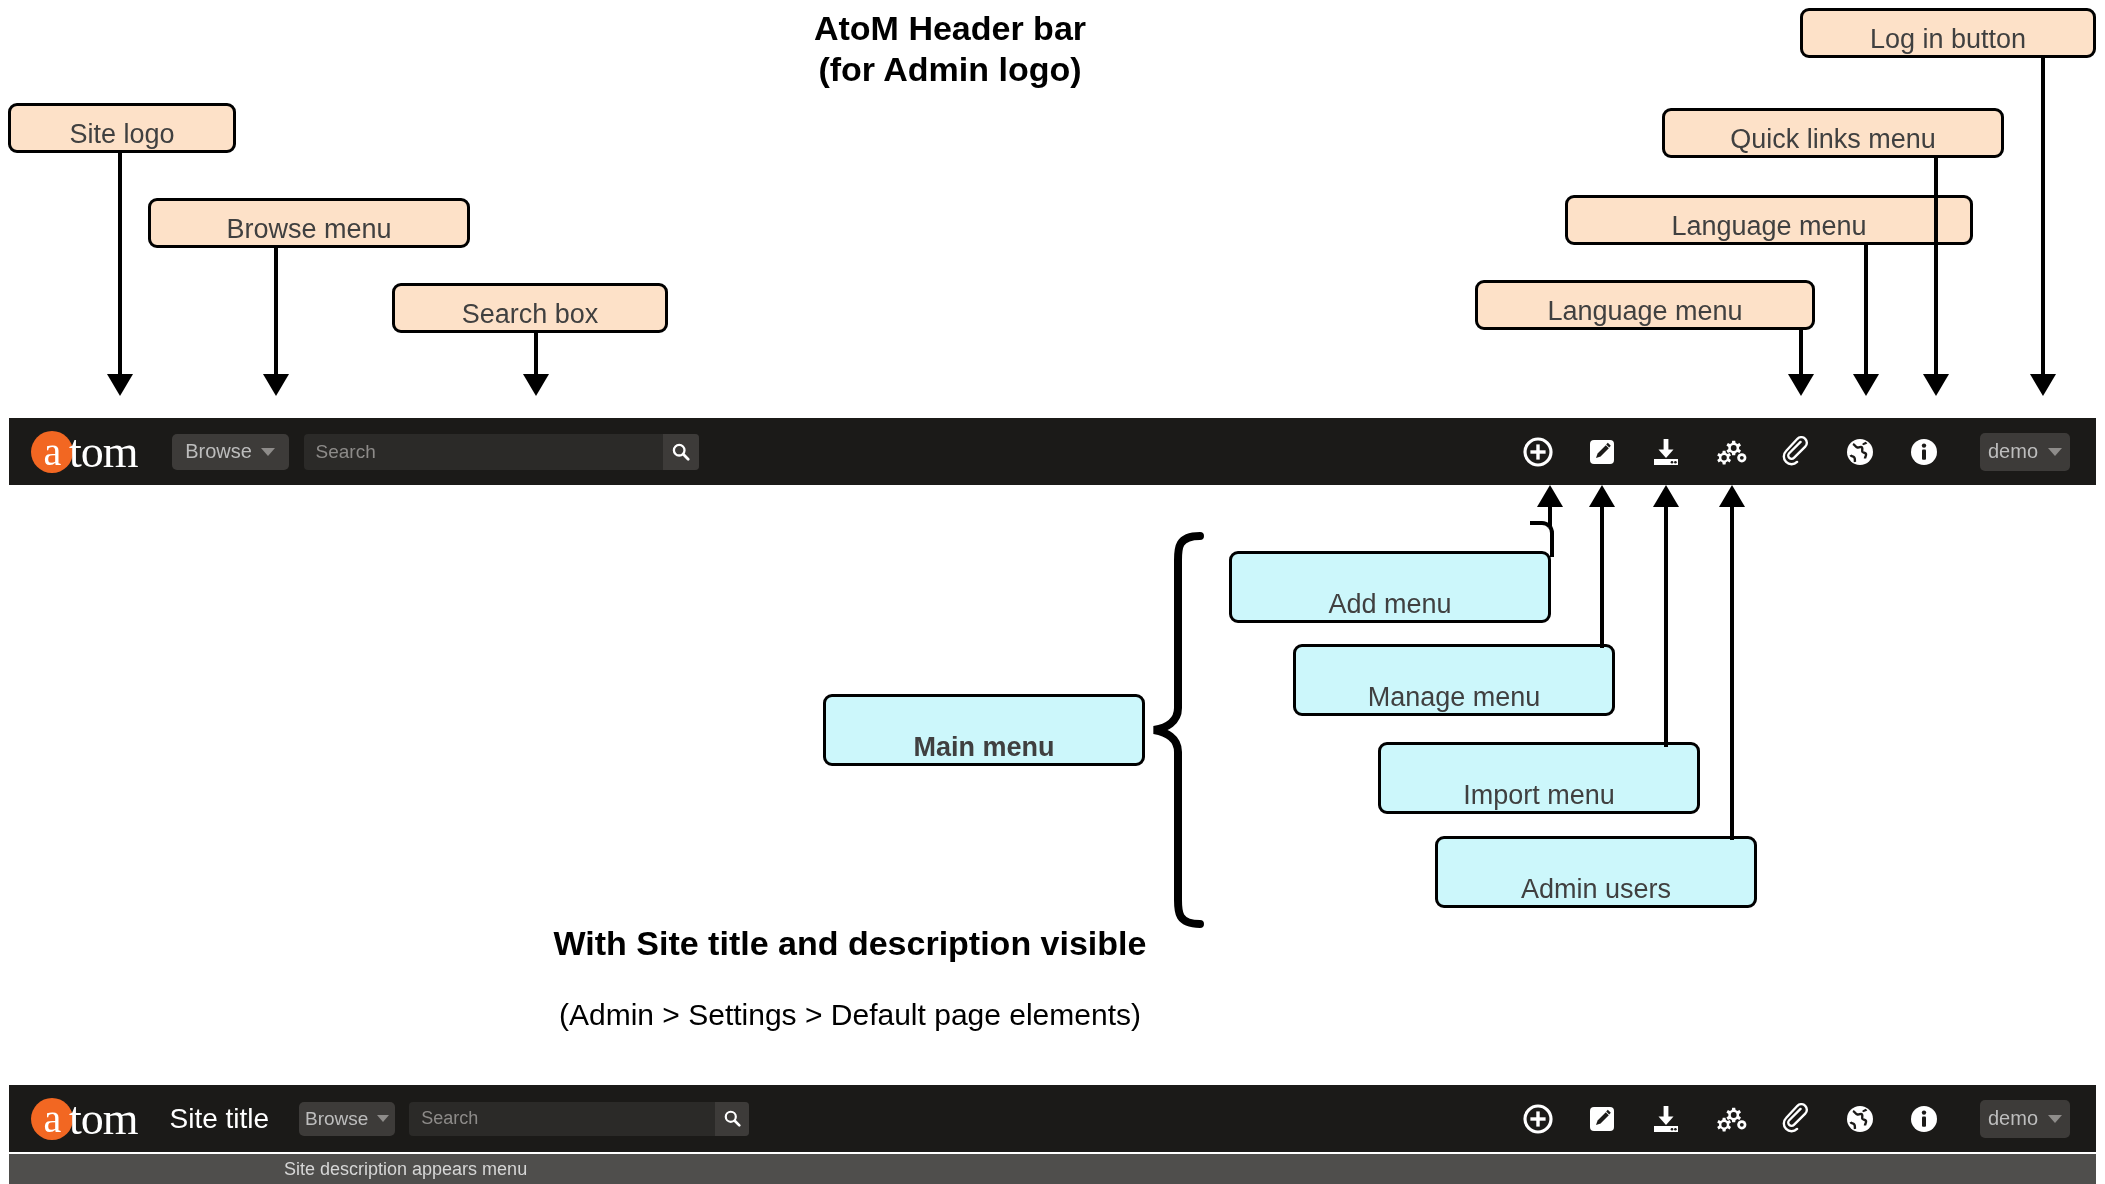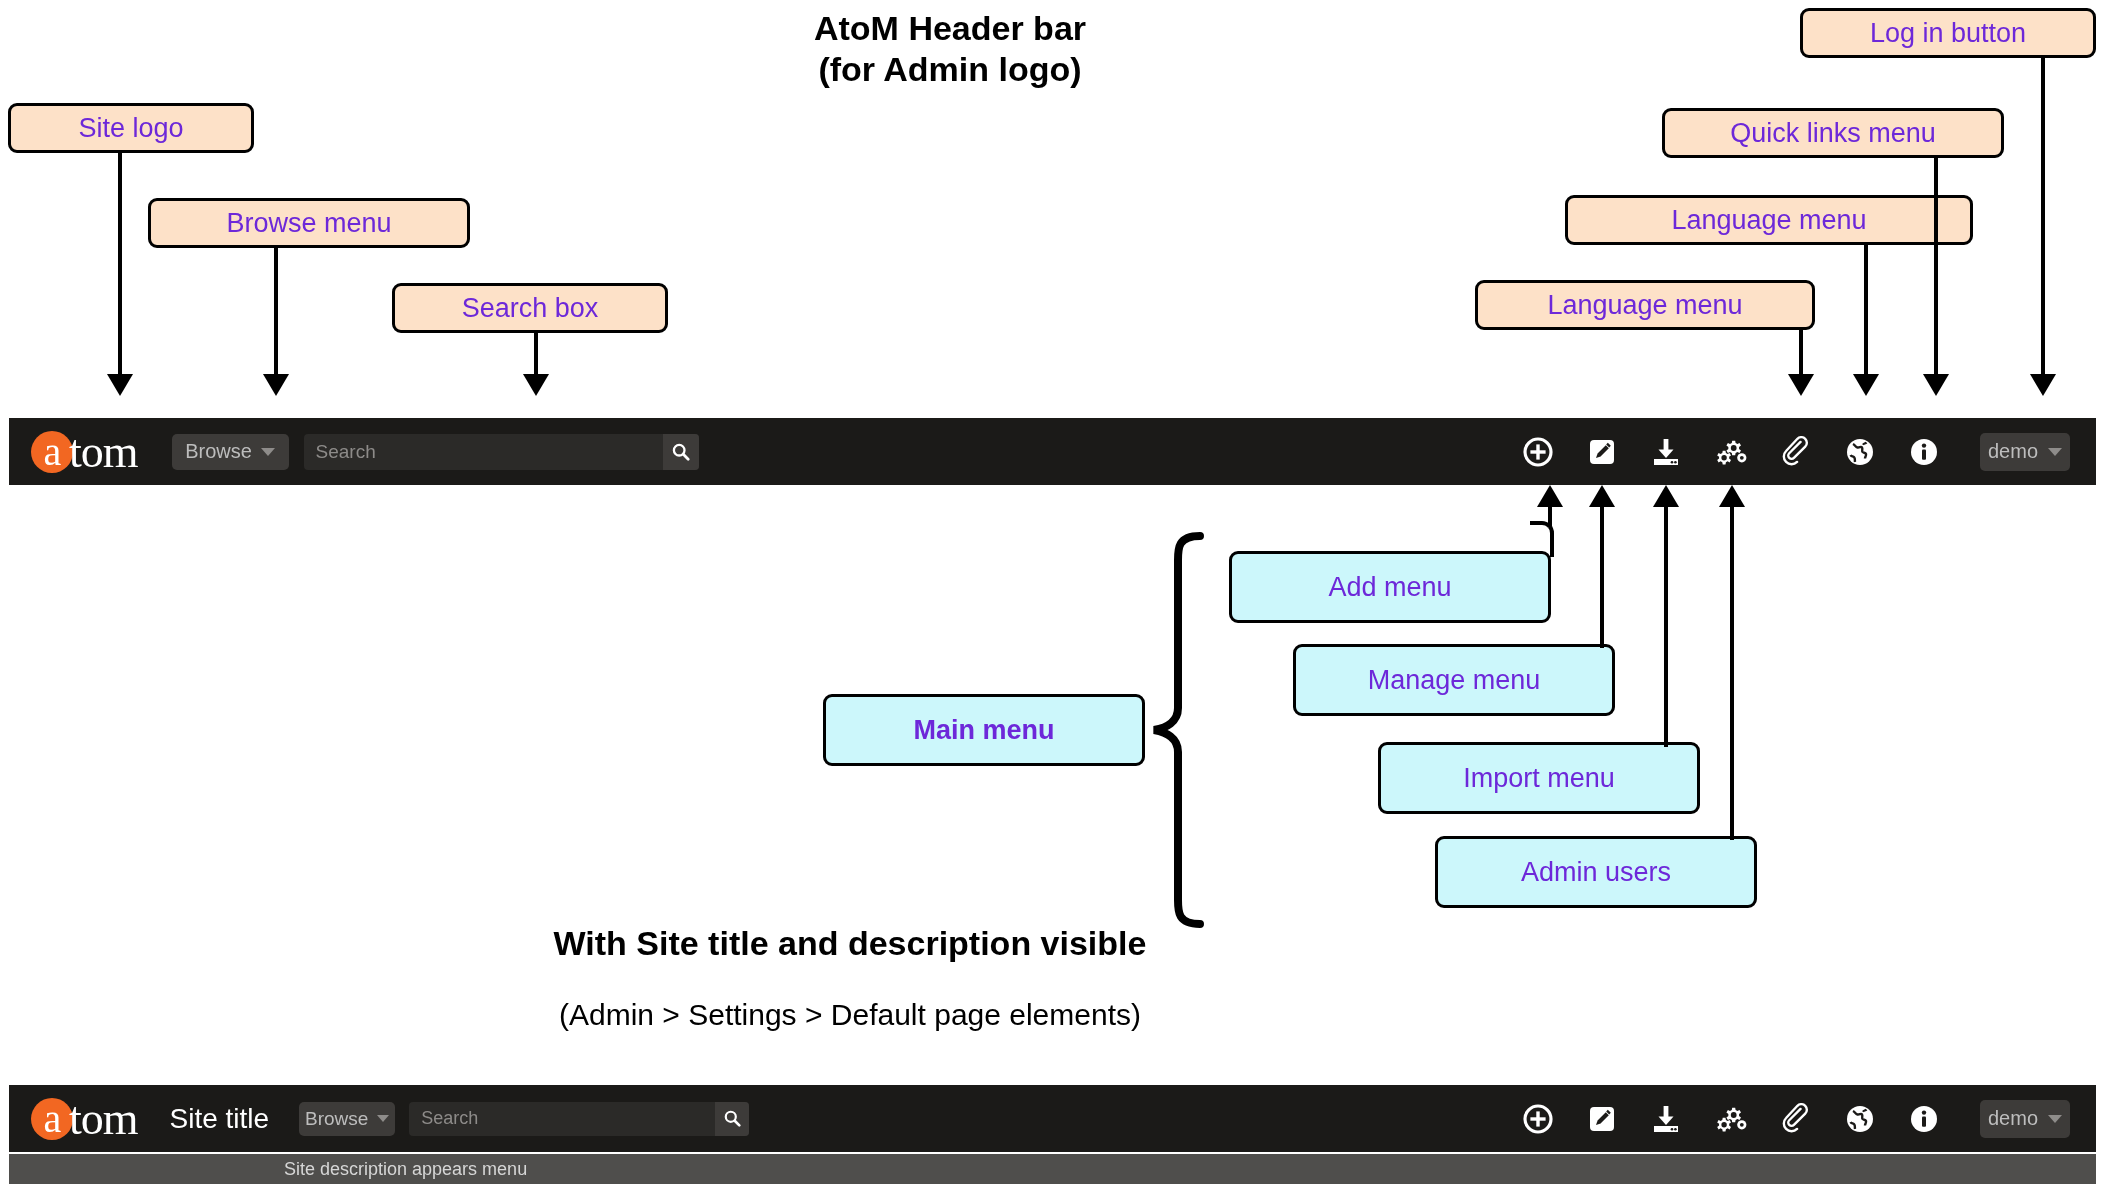--- a/index.html
+++ b/index.html
@@ -34,24 +34,24 @@
     font-size: 30px; font-weight: normal; line-height: 1.25;
   }
 
   
   .callout {
     position: absolute;
     box-sizing: border-box;
     border: 3px solid #000;
     border-radius: 9px;
     display: flex;
-    align-items: center;
+    align-items: flex-end;
     justify-content: center;
     font-size: 27px;
-    color: #6d28d9;
+    color: #404040;
     white-space: nowrap;
     padding: 0 10px;
   }
   .callout.peach { background: #fde1c8; }
   .callout.cyan  { background: #ccf7fb; }
   .callout.bold  { font-weight: bold; }
 
   
   .conn {
     position: absolute;
@@ -186,21 +186,21 @@
 <body>
 
 <div class="title-block" id="main-title">
   <div>AtoM Header bar</div>
   <div>(for Admin logo)</div>
 </div>
 
 <div class="title-block" id="second-title">With Site title and description visible</div>
 <div class="title-block" id="second-subtitle">(Admin &gt; Settings &gt; Default page elements)</div>
 
-<div class="callout peach" style="left:8px; top:103px; width:246px; height:50px;">
+<div class="callout peach" style="left:8px; top:103px; width:228px; height:50px;">
   <span>Site logo</span>
 </div>
 <div class="callout peach" style="left:148px; top:198px; width:322px; height:50px;">
   <span>Browse menu</span>
 </div>
 <div class="callout peach" style="left:392px; top:283px; width:276px; height:50px;">
   <span>Search box</span>
 </div>
 <div class="callout peach" style="left:1475px; top:280px; width:340px; height:50px;">
   <span>Language menu</span>

